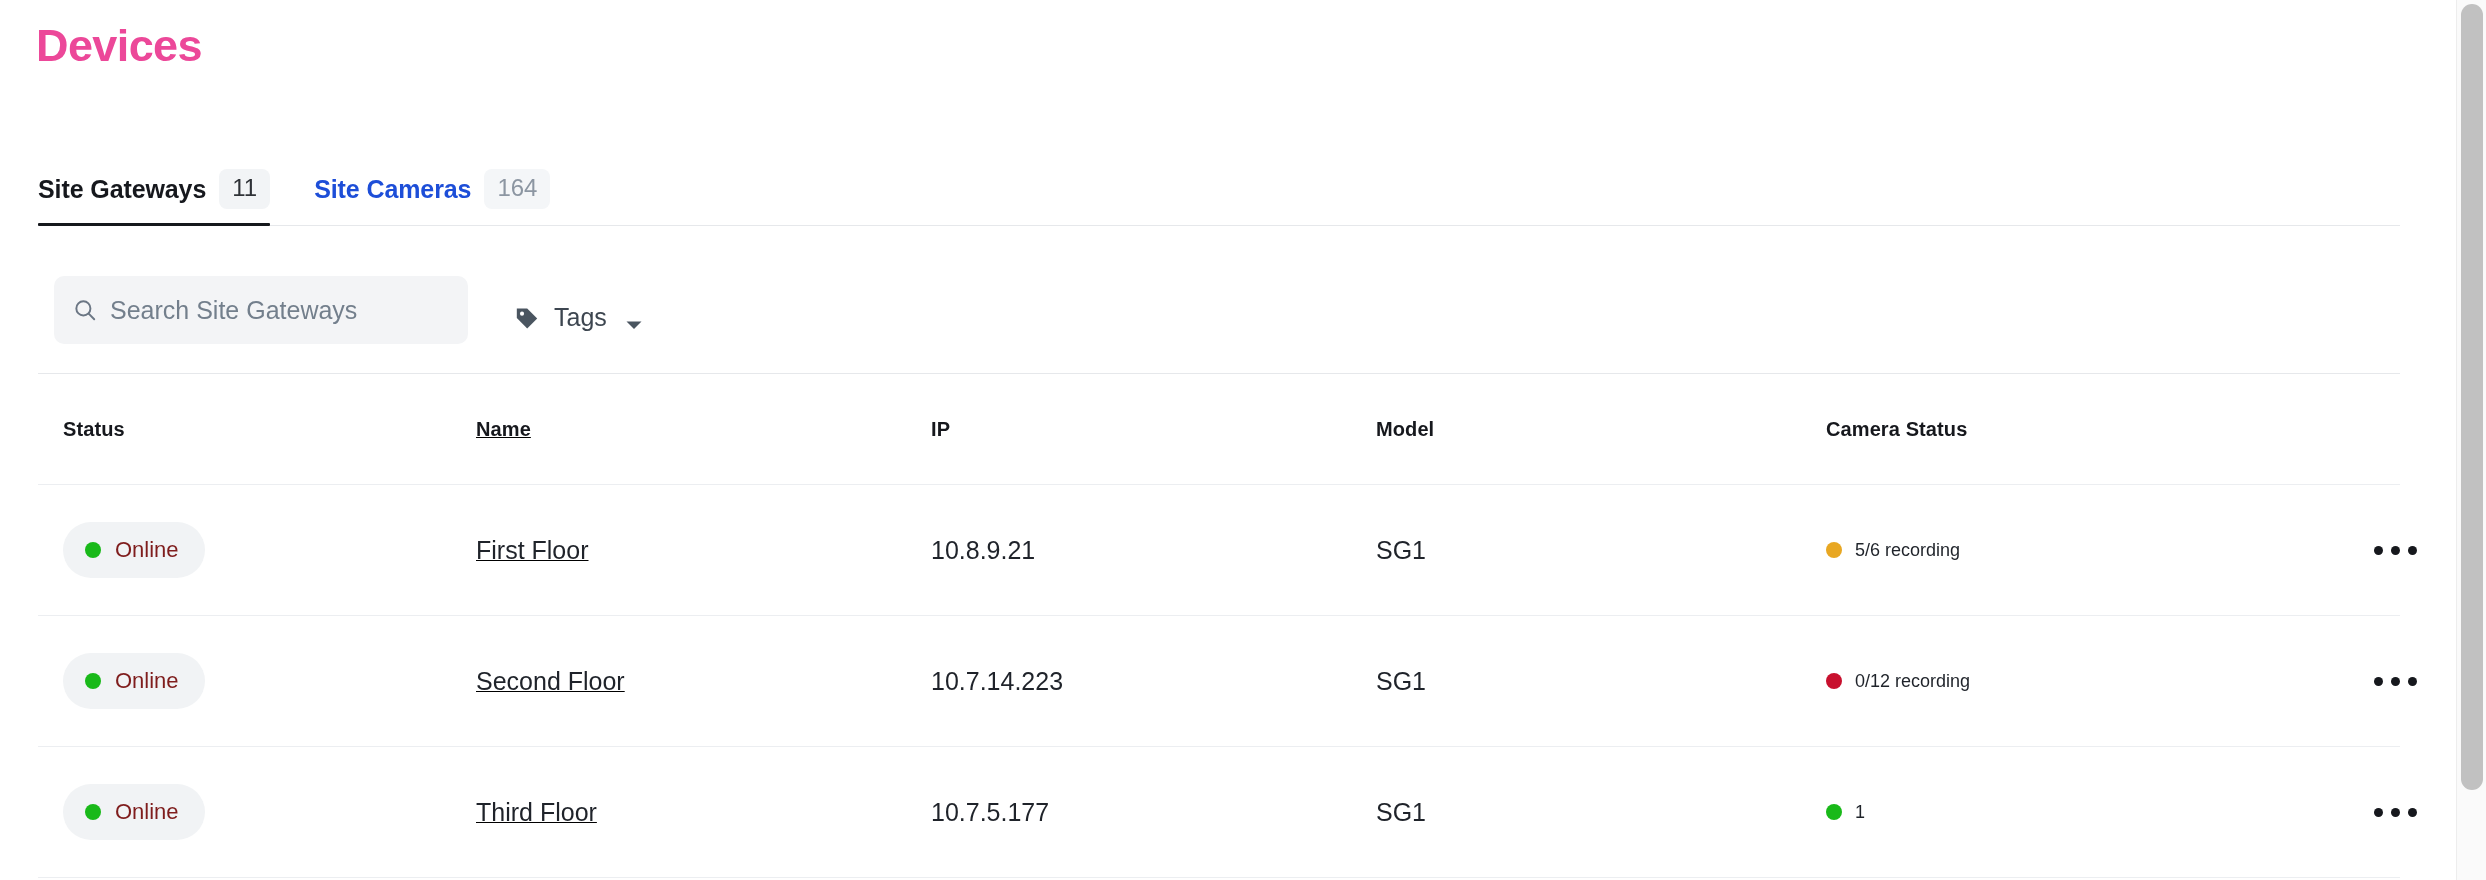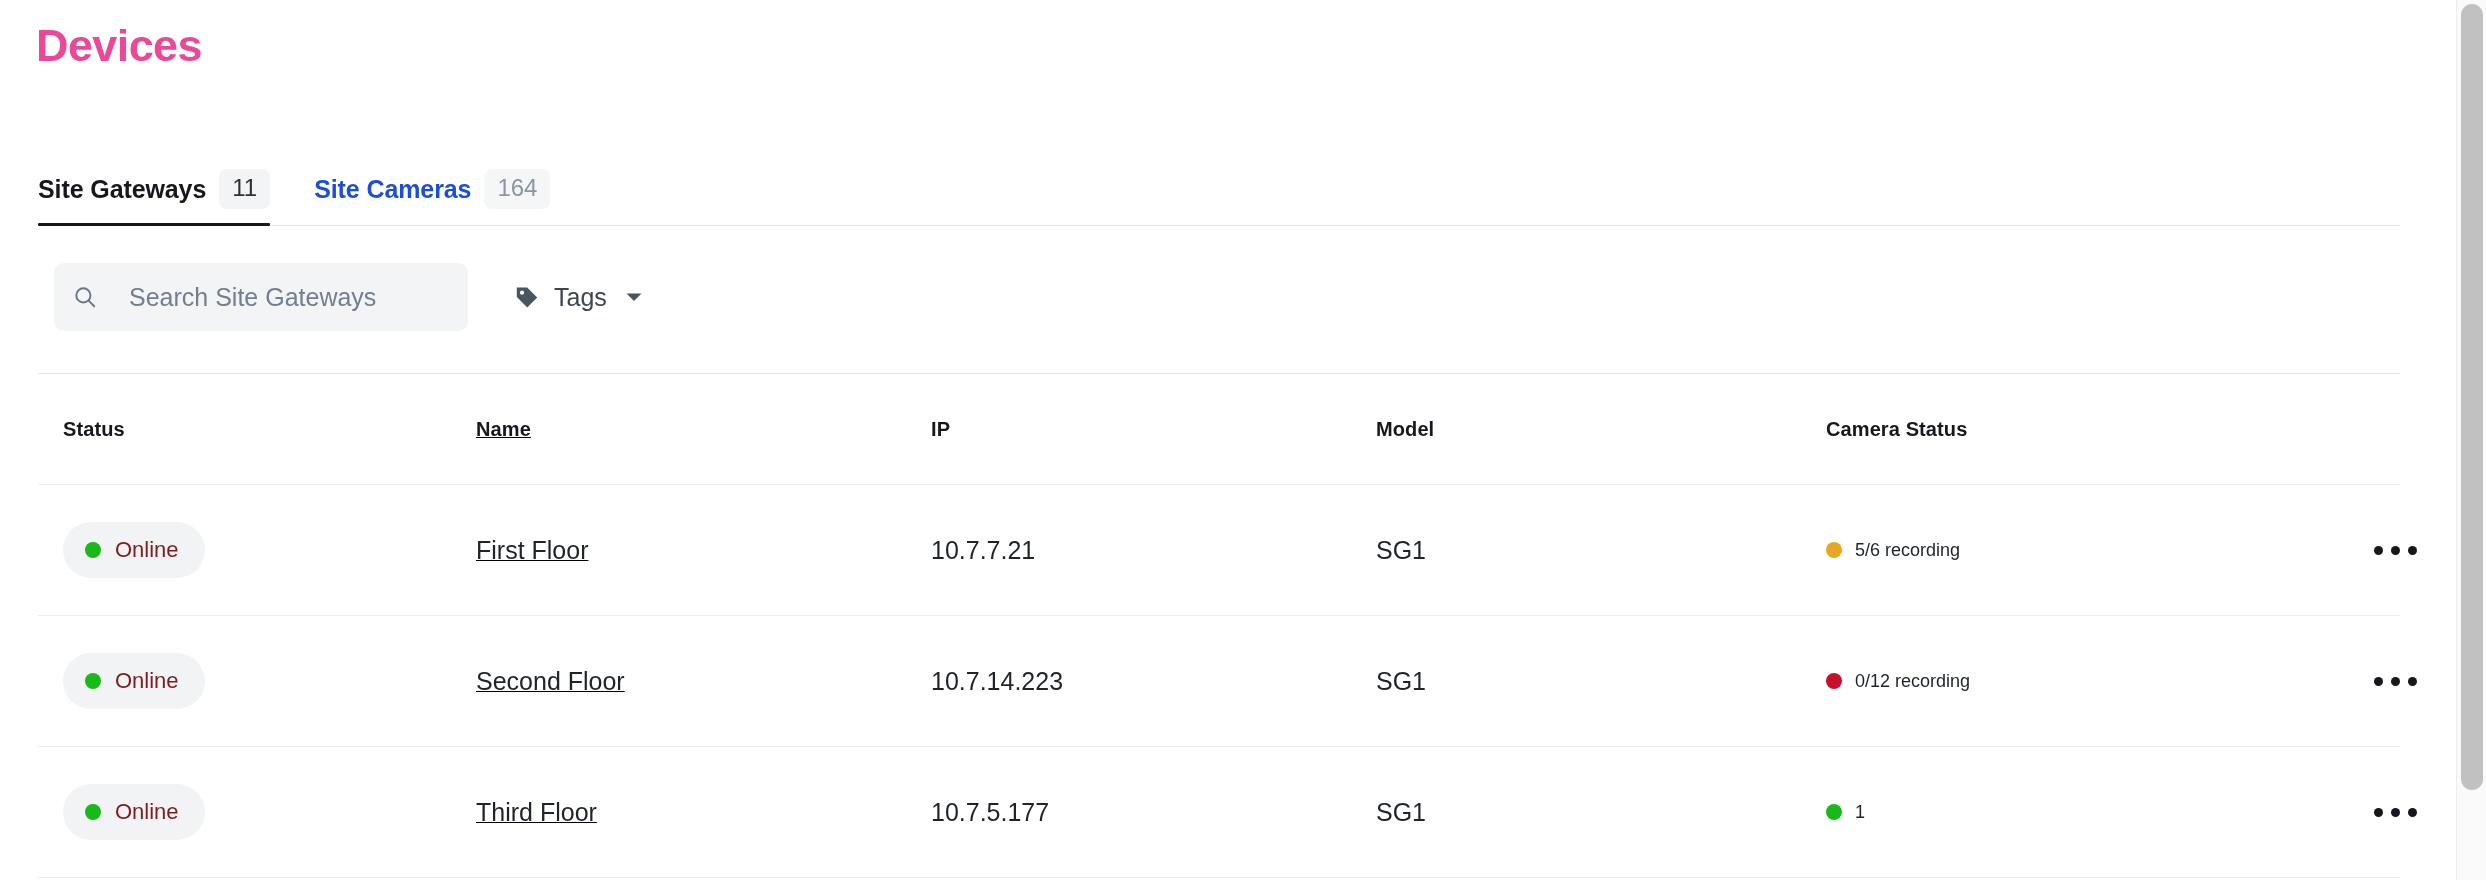--- a/index.html
+++ b/index.html
@@ -107,30 +107,29 @@
     left: 0;
     top: 258px;
     width: 2486px;
     height: 80px;
     display: flex;
     align-items: center;
   }
   .search-box {
     position: absolute;
     left: 54px;
-    top: 5px;
+    top: 18px;
     width: 414px;
     height: 68px;
     background: #f3f4f6;
     border-radius: 10px;
     display: flex;
     align-items: center;
     padding: 0 18px;
     cursor: text;
-    gap: 19px;
   }
   .search-icon {
     width: 26px;
     height: 26px;
     flex: 0 0 26px;
     margin-right: 12px;
     display: block;
   }
   .search-input {
     flex: 1 1 auto;
@@ -145,21 +144,21 @@
     min-width: 0;
   }
   .search-input::placeholder { color: #737f8c; opacity: 1; }
 
   .tags-btn {
     position: absolute;
     left: 502px;
     top: 5px;
     height: 68px;
     display: flex;
-    align-items: center;
+    align-items: flex-end;
     gap: 14px;
     padding: 0 12px;
     background: transparent;
     border: none;
     cursor: pointer;
     font-family: inherit;
   }
   .tag-icon { width: 26px; height: 26px; display: block; }
   .tags-label {
     font-size: 25px;
@@ -355,21 +354,21 @@
     <div class="divider light"></div>
 
     <div class="row data-row">
       <div class="c-status">
         <span class="status-pill">
           <span class="status-dot" style="background: rgb(25, 185, 25);"></span>
           <span class="status-text">Online</span>
         </span>
       </div>
       <div class="c-name"><span class="td">First Floor</span></div>
-      <div class="c-ip"><span class="td">10.7.7.21</span></div>
+      <div class="c-ip"><span class="td">10.8.9.21</span></div>
       <div class="c-model"><span class="td">SG1</span></div>
       <div class="c-camera">
         <span class="cam-cell">
           <span class="cam-dot" style="background: rgb(232, 167, 34);"></span>
           <span class="cam-text">5/6 recording</span>
         </span>
       </div>
       <div class="c-menu">
         <button class="menu-btn">
           <span class="menu-dot"></span>

